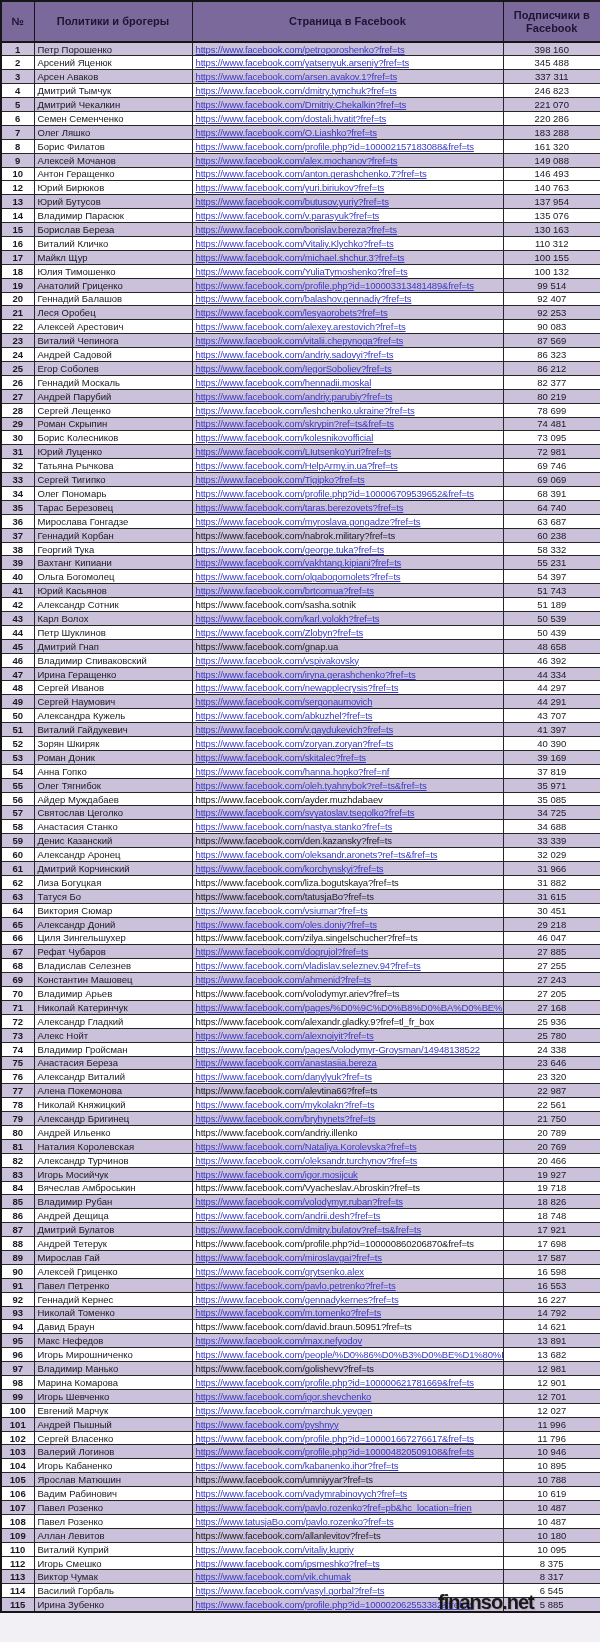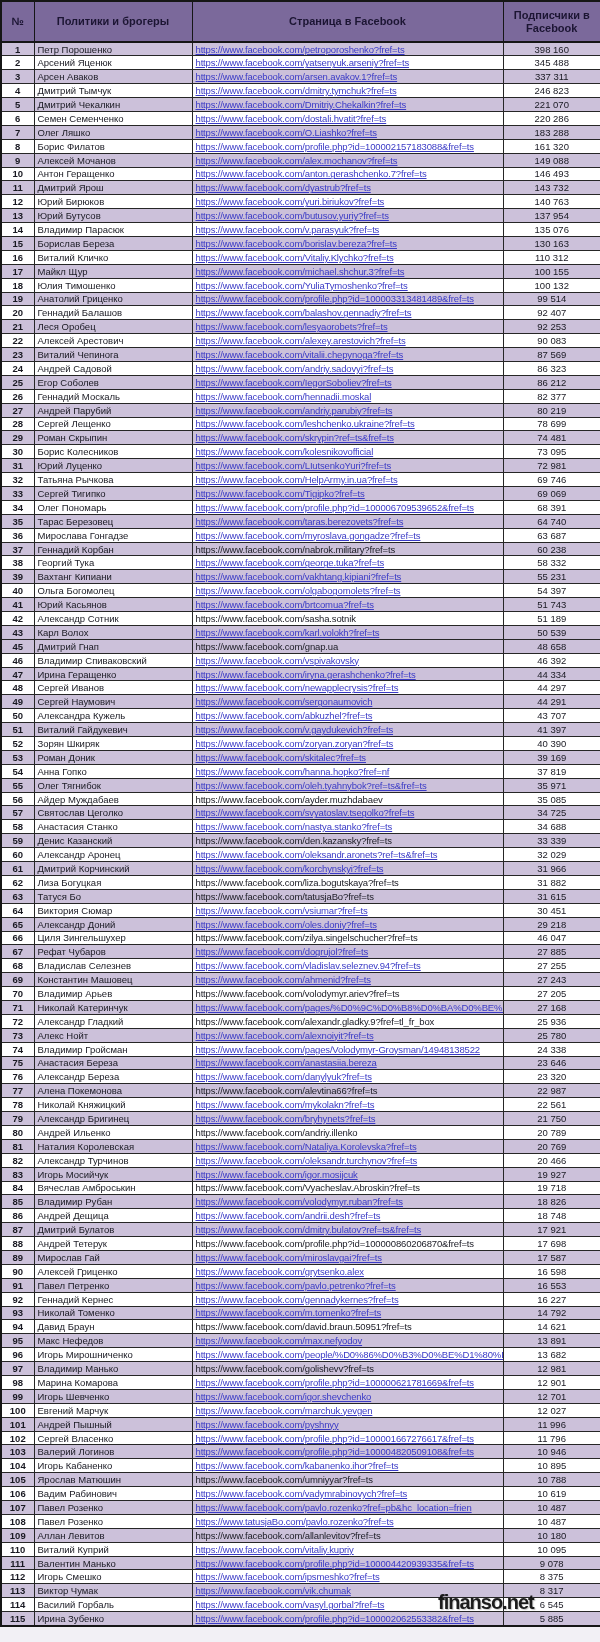--- a/index.html
+++ b/index.html
@@ -120,26 +120,20 @@
         <td class="c-name">Алексей Мочанов</td>
         <td class="c-url"><a class="link-url" href="#">https://www.facebook.com/alex.mochanov?fref=ts</a></td>
         <td class="c-subs">149 088</td>
       </tr>
       <tr class="even">
         <td class="c-num">10</td>
         <td class="c-name">Антон Геращенко</td>
         <td class="c-url"><a class="link-url" href="#">https://www.facebook.com/anton.gerashchenko.7?fref=ts</a></td>
         <td class="c-subs">146 493</td>
       </tr>
-      <tr class="odd">
-        <td class="c-num">11</td>
-        <td class="c-name">Дмитрий Ярош</td>
-        <td class="c-url"><a class="link-url" href="#">https://www.facebook.com/dyastrub?fref=ts</a></td>
-        <td class="c-subs">143 732</td>
-      </tr>
       <tr class="even">
         <td class="c-num">12</td>
         <td class="c-name">Юрий Бирюков</td>
         <td class="c-url"><a class="link-url" href="#">https://www.facebook.com/yuri.biriukov?fref=ts</a></td>
         <td class="c-subs">140 763</td>
       </tr>
       <tr class="odd">
         <td class="c-num">13</td>
         <td class="c-name">Юрий Бутусов</td>
         <td class="c-url"><a class="link-url" href="#">https://www.facebook.com/butusov.yuriy?fref=ts</a></td>
@@ -318,20 +312,26 @@
         <td class="c-name">Александр Сотник</td>
         <td class="c-url"><span class="plain-url">https://www.facebook.com/sasha.sotnik</span></td>
         <td class="c-subs">51 189</td>
       </tr>
       <tr class="odd">
         <td class="c-num">43</td>
         <td class="c-name">Карл Волох</td>
         <td class="c-url"><a class="link-url" href="#">https://www.facebook.com/karl.volokh?fref=ts</a></td>
         <td class="c-subs">50 539</td>
       </tr>
+      <tr class="even">
+        <td class="c-num">44</td>
+        <td class="c-name">Петр Шуклинов</td>
+        <td class="c-url"><a class="link-url" href="#">https://www.facebook.com/Zlobyn?fref=ts</a></td>
+        <td class="c-subs">50 439</td>
+      </tr>
       <tr class="odd">
         <td class="c-num">45</td>
         <td class="c-name">Дмитрий Гнап</td>
         <td class="c-url"><span class="plain-url">https://www.facebook.com/gnap.ua</span></td>
         <td class="c-subs">48 658</td>
       </tr>
       <tr class="even">
         <td class="c-num">46</td>
         <td class="c-name">Владимир Спиваковский</td>
         <td class="c-url"><a class="link-url" href="#">https://www.facebook.com/vspivakovsky</a></td>
@@ -506,21 +506,21 @@
         <td class="c-subs">24 338</td>
       </tr>
       <tr class="odd">
         <td class="c-num">75</td>
         <td class="c-name">Анастасия Береза</td>
         <td class="c-url"><a class="link-url" href="#">https://www.facebook.com/anastasiia.bereza</a></td>
         <td class="c-subs">23 646</td>
       </tr>
       <tr class="even">
         <td class="c-num">76</td>
-        <td class="c-name">Александр Береза</td>
+        <td class="c-name">Александр Виталий</td>
         <td class="c-url"><a class="link-url" href="#">https://www.facebook.com/danylyuk?fref=ts</a></td>
         <td class="c-subs">23 320</td>
       </tr>
       <tr class="odd">
         <td class="c-num">77</td>
         <td class="c-name">Алена Покемонова</td>
         <td class="c-url"><span class="plain-url">https://www.facebook.com/alevtina66?fref=ts</span></td>
         <td class="c-subs">22 987</td>
       </tr>
       <tr class="even">
@@ -713,26 +713,20 @@
         <td class="c-num">109</td>
         <td class="c-name">Аллан Левитов</td>
         <td class="c-url"><span class="plain-url">https://www.facebook.com/allanlevitov?fref=ts</span></td>
         <td class="c-subs">10 180</td>
       </tr>
       <tr class="even">
         <td class="c-num">110</td>
         <td class="c-name">Виталий Куприй</td>
         <td class="c-url"><a class="link-url" href="#">https://www.facebook.com/vitaliy.kupriy</a></td>
         <td class="c-subs">10 095</td>
-      </tr>
-      <tr class="odd">
-        <td class="c-num">111</td>
-        <td class="c-name">Валентин Манько</td>
-        <td class="c-url"><a class="link-url" href="#">https://www.facebook.com/profile.php?id=100004420939335&amp;fref=ts</a></td>
-        <td class="c-subs">9 078</td>
       </tr>
       <tr class="even">
         <td class="c-num">112</td>
         <td class="c-name">Игорь Смешко</td>
         <td class="c-url"><a class="link-url" href="#">https://www.facebook.com/ipsmeshko?fref=ts</a></td>
         <td class="c-subs">8 375</td>
       </tr>
       <tr class="odd">
         <td class="c-num">113</td>
         <td class="c-name">Виктор Чумак</td>

